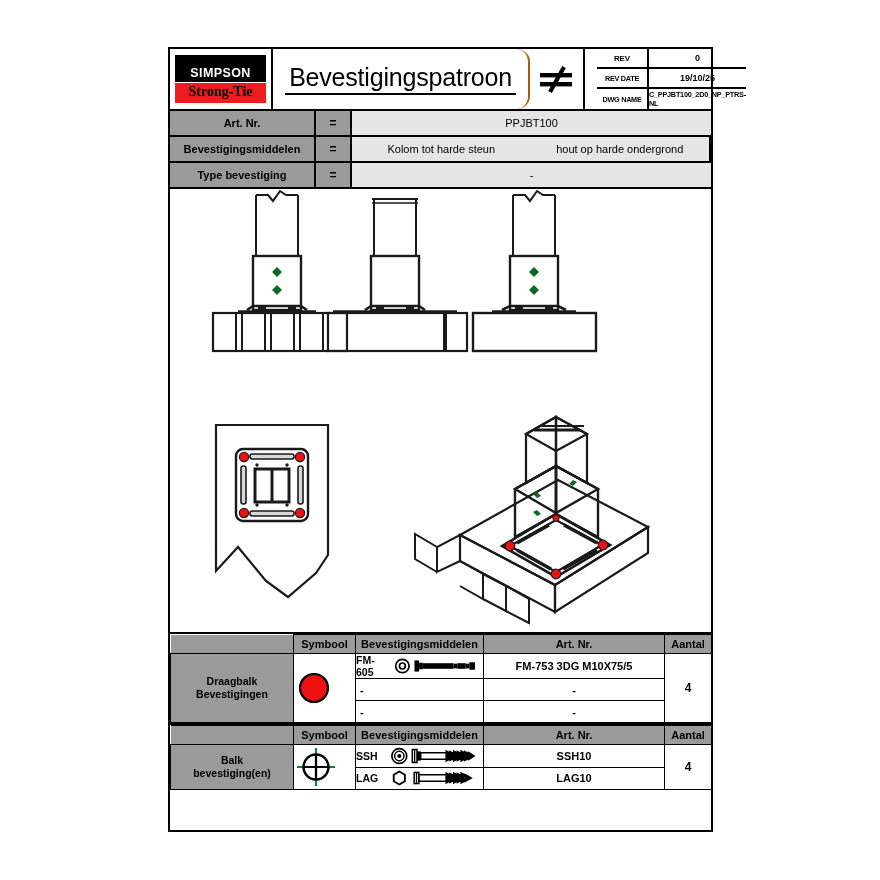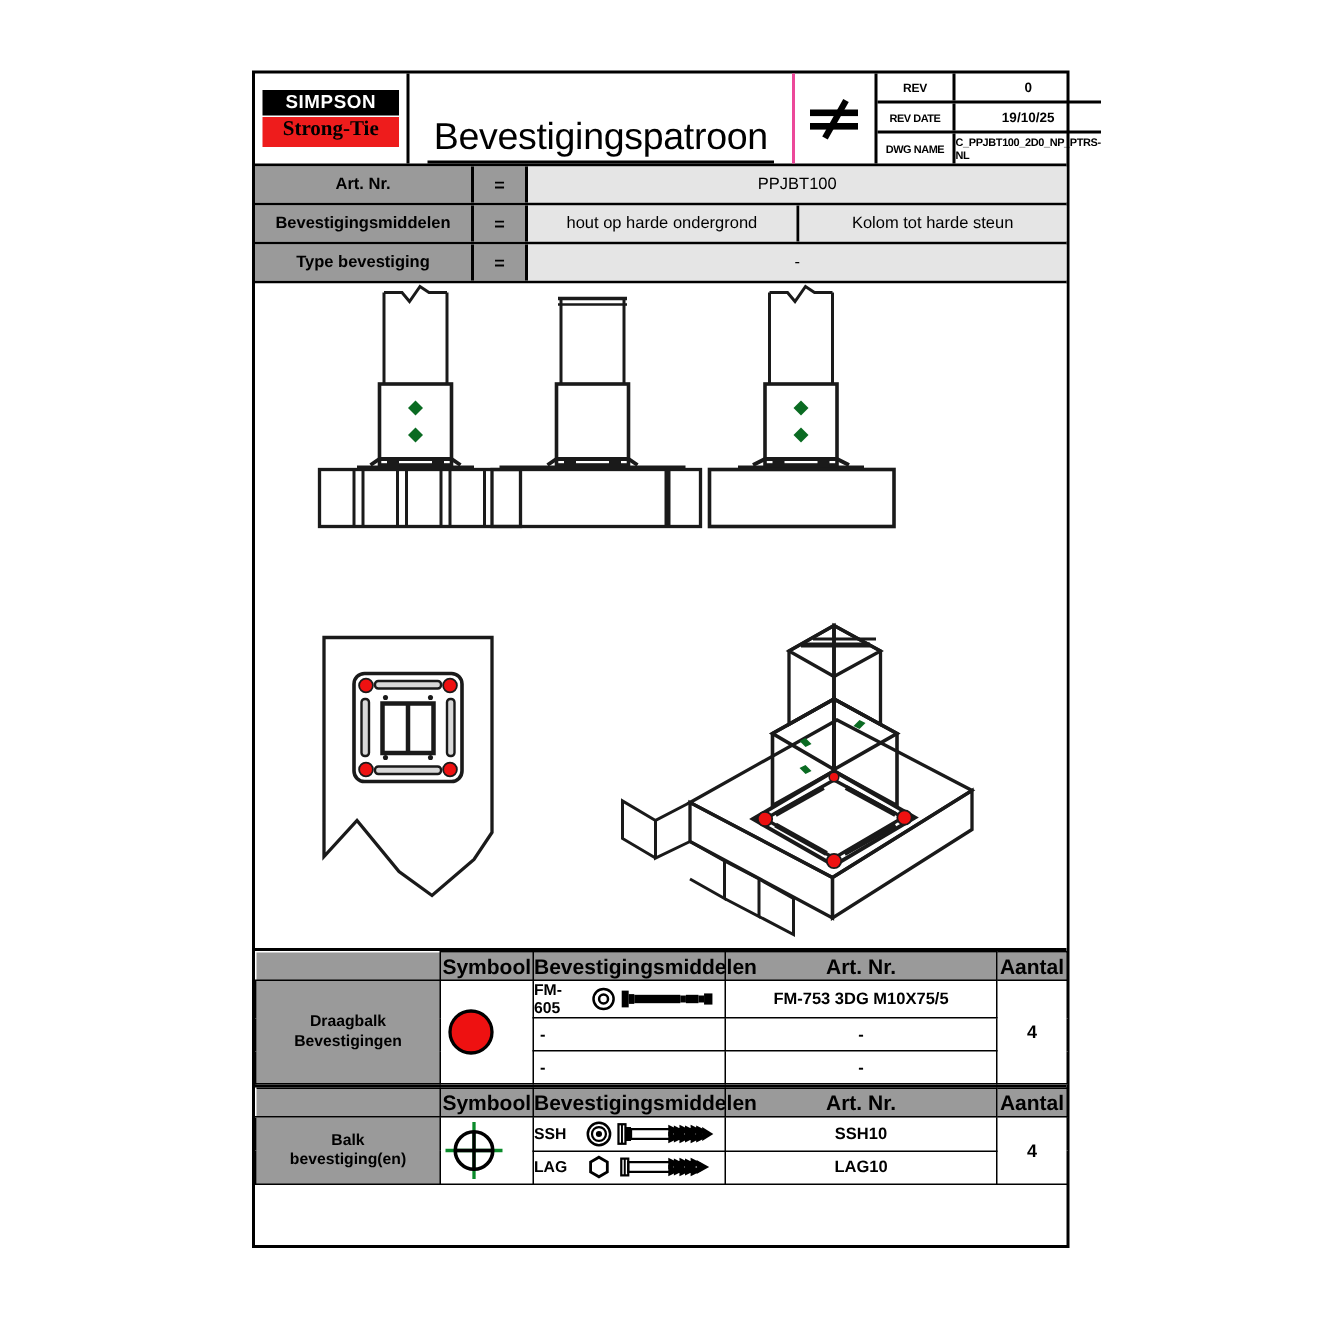--- a/index.html
+++ b/index.html
@@ -27,55 +27,57 @@
     width: 103px;
     border-right: 2px solid #000;
     display: flex; flex-direction: column;
     justify-content: center; align-items: center;
     padding: 3px 2px;
   }
   .logo-simpson {
     background: #000; color: #fff;
     font-weight: bold; font-size: 12.5px;
     letter-spacing: .4px;
-    padding: 2px 7px 3px 7px;
+    padding: 12px 7px 3px 7px;
     line-height: 1;
     width: 91px; text-align: center;
   }
   .logo-strongtie {
     background: #ee1c1c; color: #000000;
     font-family: "Liberation Serif", serif;
     font-weight: bold; font-size: 14px;
     padding: 2px 7px 3px 7px;
     line-height: 1.05;
     width: 91px; text-align: center;
     margin-top: 1px;
   }
   .title-main {
     flex: 1;
-    display: flex; align-items: flex-end; justify-content: center;
-    border-right: 2px solid #ec4899;
+    display: flex; align-items: center; justify-content: center;
+    border-right: 2px solid #a16207;
+    border-radius: 13px;
   }
   .title-main span {
     font-size: 25px; font-weight: normal;
     border-bottom: 2.5px solid #000;
     padding: 0 4px 1px 4px;
     line-height: 1.15;
     letter-spacing: -.2px;
   }
   .scale-cell {
     width: 55px;
     display: flex; align-items: center; justify-content: center;
     border-right: 2px solid #000;
   }
   .neq-sym { width: 40px; height: 32px; display:block; }
   .rev-grid {
     width: 126px;
     display: grid;
     grid-template-rows: 1fr 1fr 1fr;
+    padding-left: 12px;
   }
   .rev-row { display: flex; }
   .rev-row:not(:last-child) { border-bottom: 2px solid #000; }
   .rev-lbl {
     width: 52px;
     display:flex; align-items:center; justify-content:center;
     border-right: 2px solid #000;
     font-size: 8px; font-weight: bold; letter-spacing: -.1px;
   }
   .rev-val {
@@ -132,21 +134,21 @@
     width: 100%;
     border-collapse: collapse;
     table-layout: fixed;
   }
   .bom td, .bom th {
     border: 1.6px solid #000;
     padding: 0;
   }
   .bom th {
     background: #9a9a9a;
-    font-size: 14px;
+    font-size: 11px;
     font-weight: bold;
     height: 19px;
   }
   .c-name  { width: 123px; }
   .c-sym   { width: 62px; }
   .c-fast  { width: 128px; }
   .c-art   { width: 181px; }
   .c-qty   { width: 47px; }
 
   .cell-name {
@@ -211,22 +213,22 @@
 
   <div class="spec-row">
     <div class="spec-label">Art. Nr.</div>
     <div class="spec-eq">=</div>
     <div class="spec-val">PPJBT100</div>
   </div>
 
   <div class="spec-row">
     <div class="spec-label">Bevestigingsmiddelen</div>
     <div class="spec-eq">=</div>
+    <div class="spec-val">Kolom tot harde steun</div>
     <div class="spec-val half">hout op harde ondergrond</div>
-    <div class="spec-val">Kolom tot harde steun</div>
   </div>
 
   <div class="spec-row">
     <div class="spec-label">Type bevestiging</div>
     <div class="spec-eq">=</div>
     <div class="spec-val">-</div>
   </div>
 
   <div class="draw-area">
     <svg width="541" height="441" viewBox="0 0 541 441">

